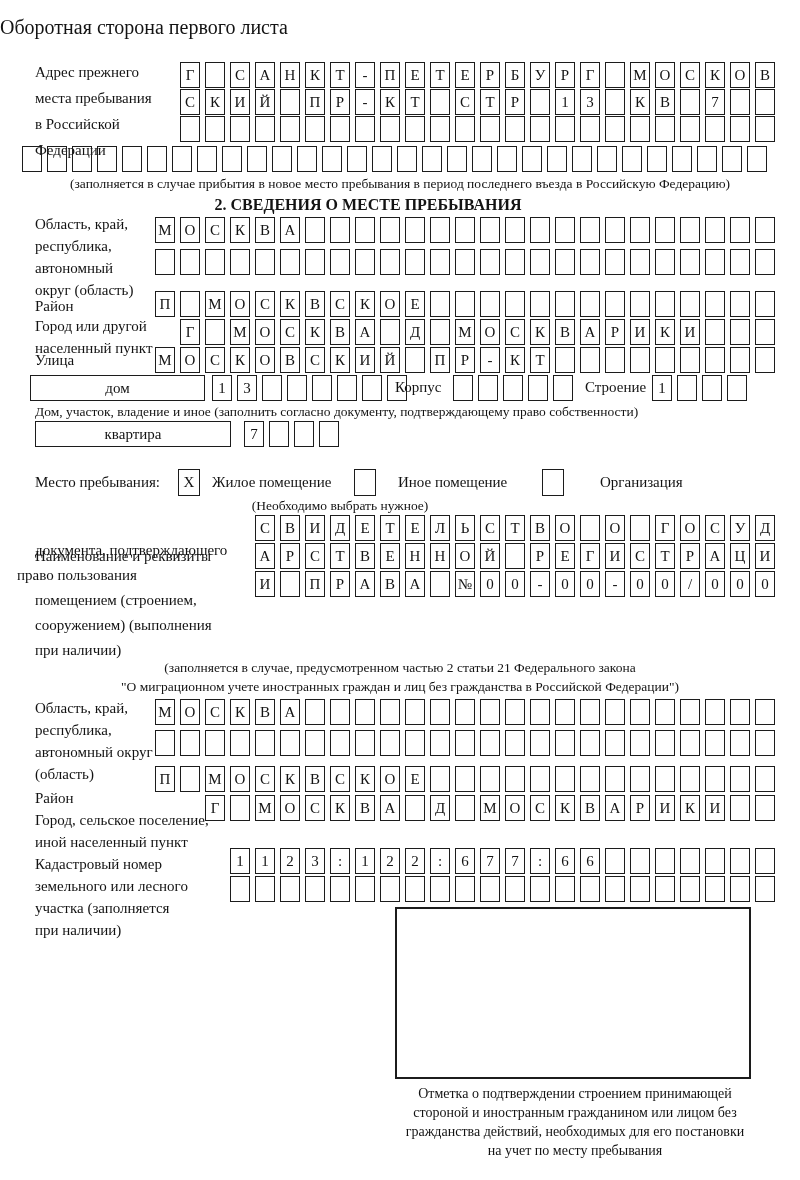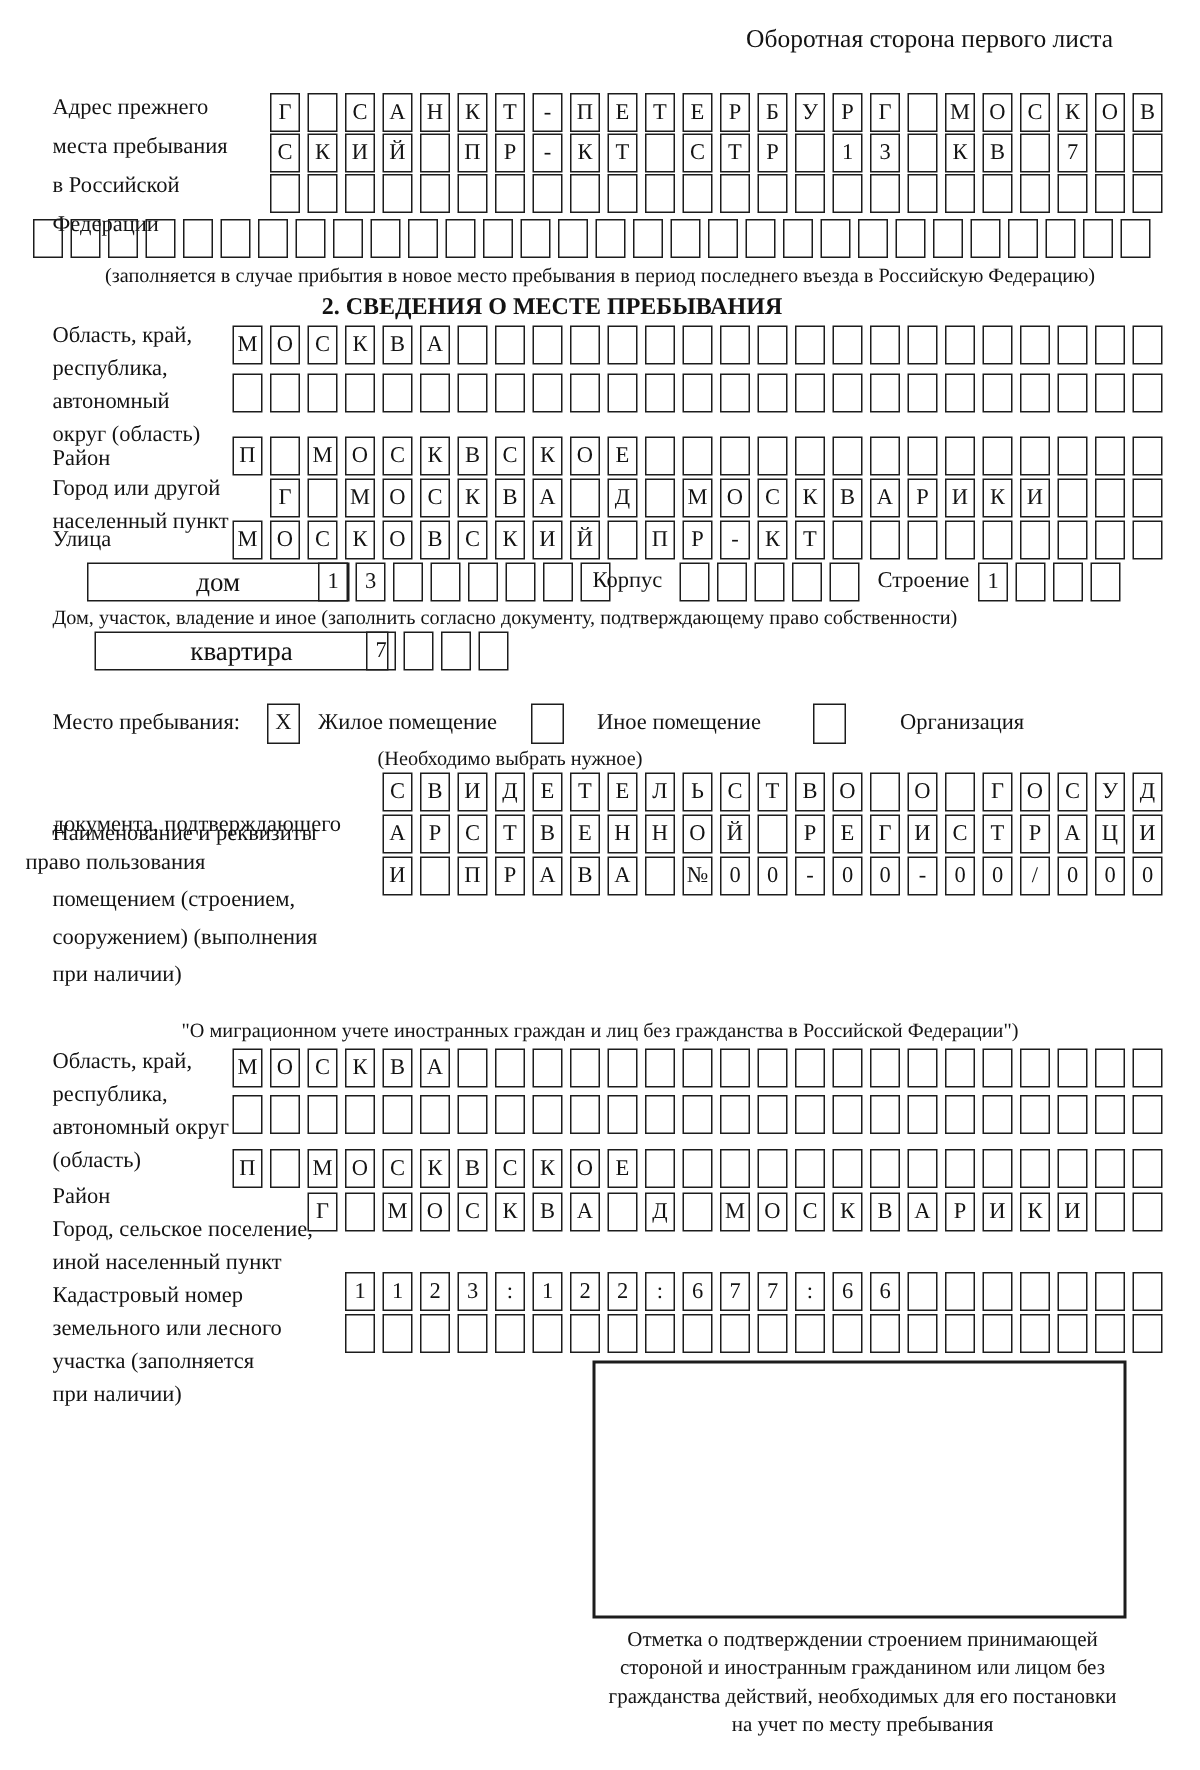--- a/index.html
+++ b/index.html
@@ -1,32 +1,32 @@
 <!DOCTYPE html>
 <html><head>
 <meta charset="utf-8">
 <style>
   html,body{margin:0;padding:0;background:#ffffff;}
   .page{
     position:relative;width:800px;height:1180px;background:#ffffff;
     font-family:"Liberation Serif","DejaVu Serif",serif;color:#131313;overflow:hidden;
   }
-  .hdr{position:absolute;top:16px;left:0;width:742px;text-align:right;font-size:17px;}
+  .hdr{position:absolute;top:16px;left:0;width:742px;text-align:left;font-size:20px;}
   .lbl{position:absolute;font-size:15px;white-space:nowrap;}
   .cap{position:absolute;font-size:13.5px;white-space:nowrap;}
   .cap-center{left:0;width:800px;text-align:center;}
   .title{position:absolute;left:0;width:736px;text-align:center;font-weight:bold;font-size:16px;white-space:nowrap;}
   .cellrow{position:absolute;display:flex;gap:5px;height:26px;}
   .cell{
     width:20px;height:26px;border:1.5px solid #1c1c1c;box-sizing:border-box;flex:0 0 20px;
     display:flex;align-items:center;justify-content:center;font-size:15px;line-height:1;
   }
   .boxlabel{
     position:absolute;height:26px;border:1.5px solid #1c1c1c;box-sizing:border-box;
-    display:flex;align-items:center;justify-content:center;font-size:18px;margin-left:28px;
+    display:flex;align-items:center;justify-content:center;font-size:15px;
   }
   .chkbox{
     position:absolute;width:22px;height:27px;border:1.5px solid #1c1c1c;box-sizing:border-box;
     display:flex;align-items:center;justify-content:center;font-size:15px;
   }
   .markbox{position:absolute;left:395px;top:907px;width:356px;height:172px;border:2px solid #1c1c1c;box-sizing:border-box;}
   .mcap{position:absolute;left:370px;width:410px;text-align:center;font-size:14px;white-space:nowrap;}
 </style>
 </head>
 <body>
@@ -413,20 +413,21 @@
       <div class="cell">0</div>
       <div class="cell">-</div>
       <div class="cell">0</div>
       <div class="cell">0</div>
       <div class="cell">/</div>
       <div class="cell">0</div>
       <div class="cell">0</div>
       <div class="cell">0</div>
     </div>
 
+  <div class="cap cap-center" style="top:660px">(заполняется в случае, предусмотренном частью 2 статьи 21 Федерального закона</div>
   <div class="cap cap-center" style="top:679px">"О миграционном учете иностранных граждан и лиц без гражданства в Российской Федерации")</div>
 
   <div class="lbl" style="left:35px;top:700px">Область, край,</div>
   <div class="lbl" style="left:35px;top:722px">республика,</div>
   <div class="lbl" style="left:35px;top:744px">автономный округ</div>
   <div class="lbl" style="left:35px;top:766px">(область)</div>
   <div class="cellrow" style="left:155px;top:699px">
       <div class="cell">М</div>
       <div class="cell">О</div>
       <div class="cell">С</div>

